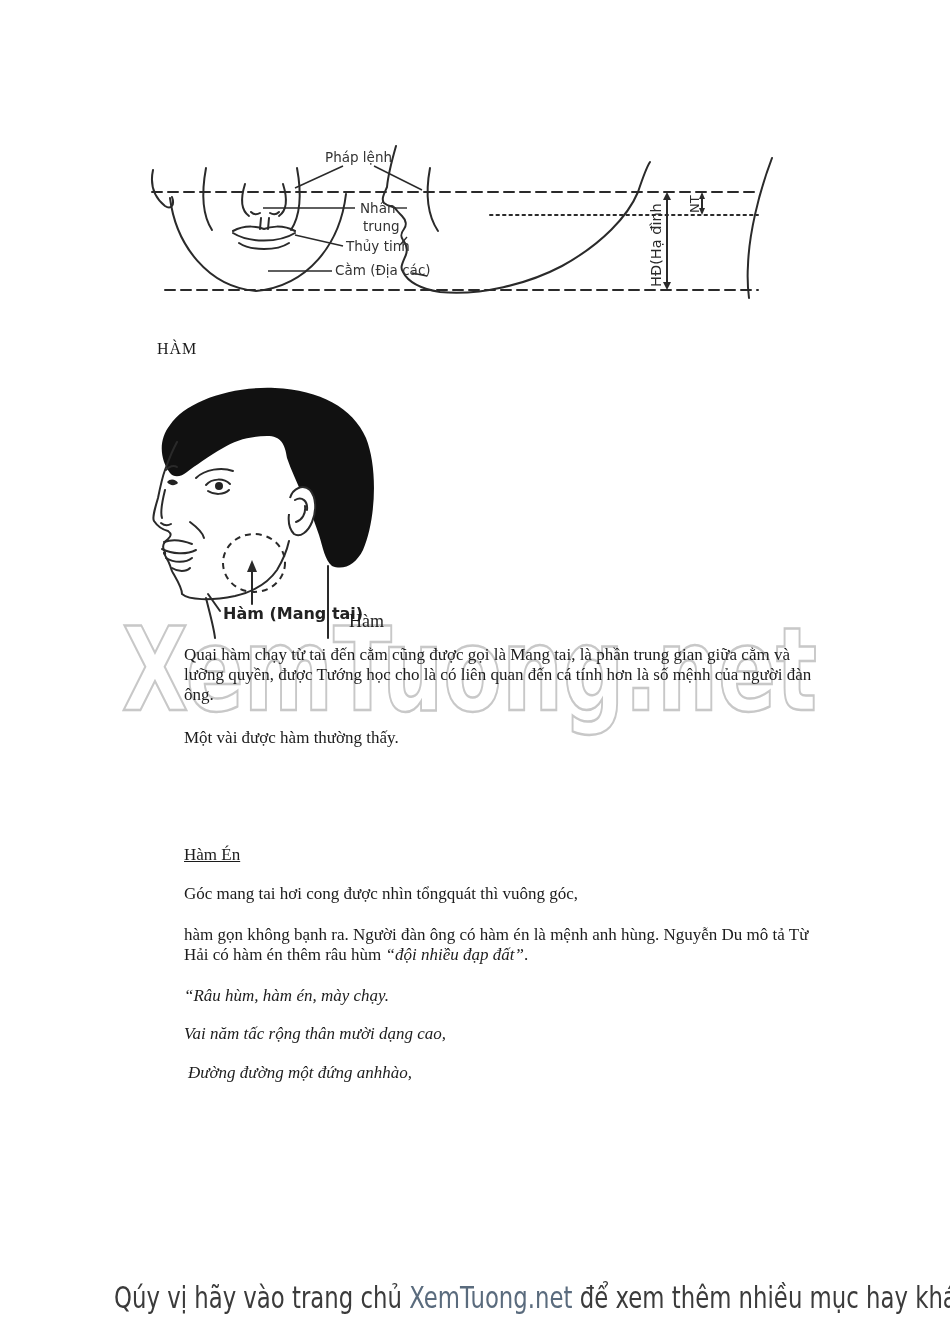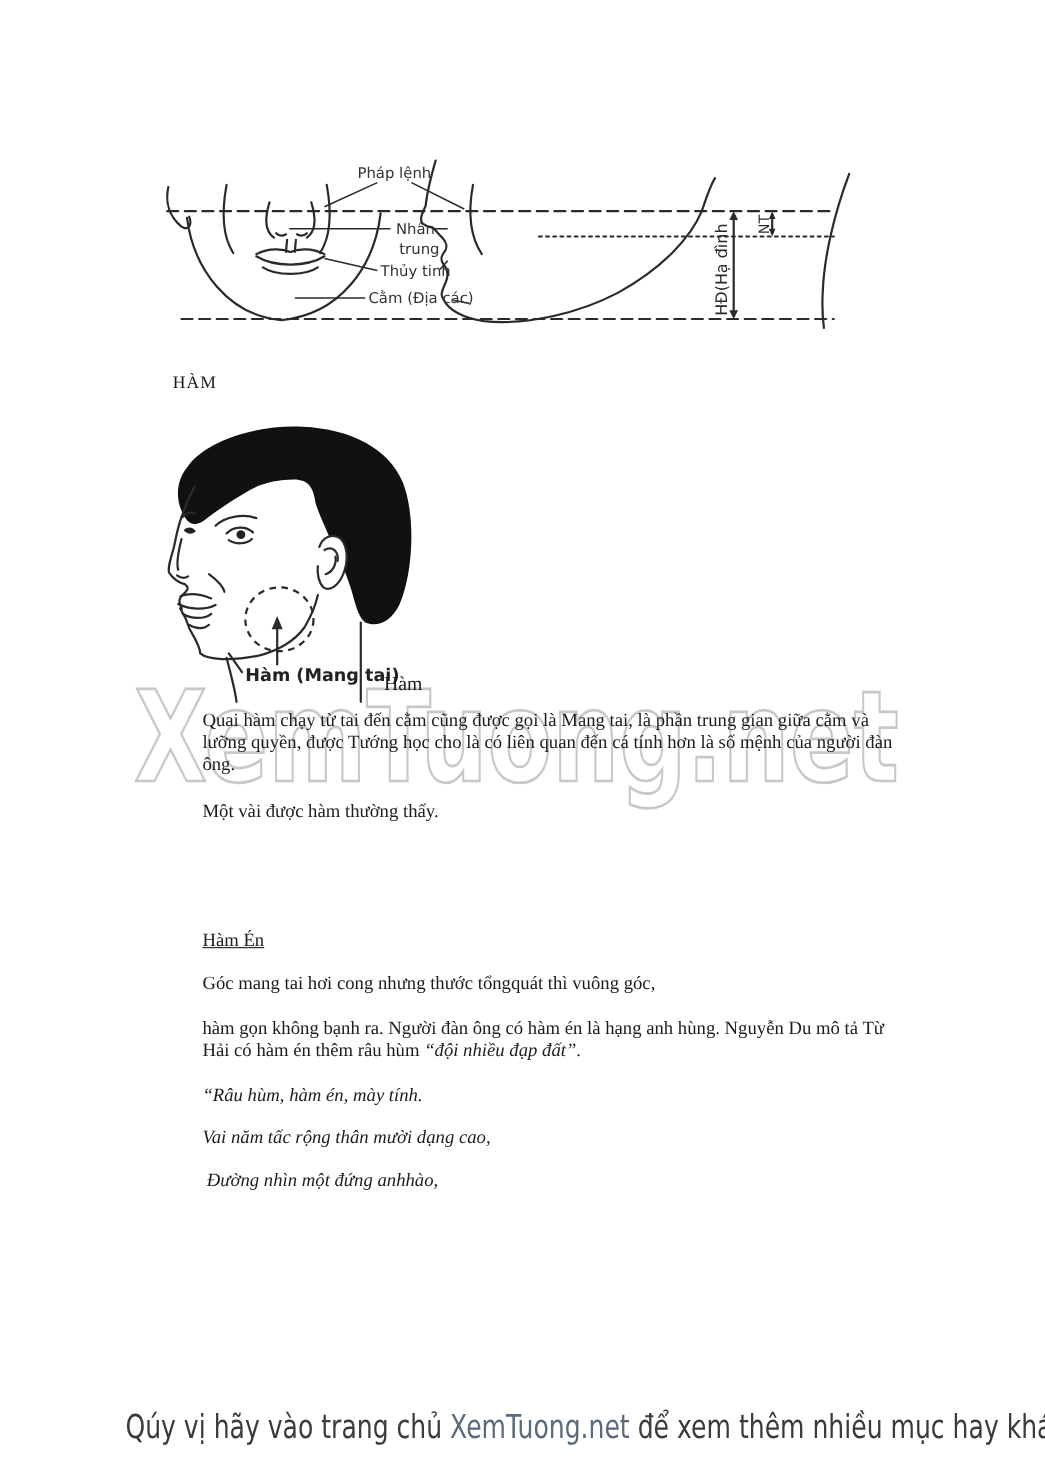--- a/index.html
+++ b/index.html
@@ -137,20 +137,20 @@
   <text x="83" y="249" font-size="16" font-weight="bold" fill="#222">Hàm (Mang tai)</text>
 </svg>
 
 <div class="abs layer caption">Hàm</div>
 
 <div class="abs layer para p1">Quai hàm chạy từ tai đến cằm cũng được gọi là Mang tai, là phần trung gian giữa cằm và
 lưỡng quyền, được Tướng học cho là có liên quan đến cá tính hơn là số mệnh của người đàn
 ông.</div>
 <div class="abs layer para p2">Một vài được hàm thường thấy.</div>
 <div class="abs layer para h2">Hàm Én</div>
-<div class="abs layer para p3">Góc mang tai hơi cong nhưng thước tổngquát thì vuông góc,</div>
-<div class="abs layer para p4"><span>hàm gọn không bạnh ra. Người đàn ông có hàm én là hạng anh hùng. Nguyễn Du mô tả Từ
+<div class="abs layer para p3">Góc mang tai hơi cong được nhìn tổngquát thì vuông góc,</div>
+<div class="abs layer para p4"><span>hàm gọn không bạnh ra. Người đàn ông có hàm én là mệnh anh hùng. Nguyễn Du mô tả Từ
 Hải có hàm én thêm râu hùm </span><span class="italic">“đội nhiều đạp đất”</span><span>.</span></div>
-<div class="abs layer para v1 italic">“Râu hùm, hàm én, mày tính.</div>
+<div class="abs layer para v1 italic">“Râu hùm, hàm én, mày chạy.</div>
 <div class="abs layer para v2 italic">Vai năm tấc rộng thân mười dạng cao,</div>
-<div class="abs layer para v3 italic">Đường nhìn một đứng anhhào,</div>
+<div class="abs layer para v3 italic">Đường đường một đứng anhhào,</div>
 
 <div id="footer" class="abs layer"><span>Qúy vị hãy vào trang chủ </span><span class="brand">XemTuong.net</span><span> để xem thêm nhiều mục hay khác</span></div>
 
 </body></html>

